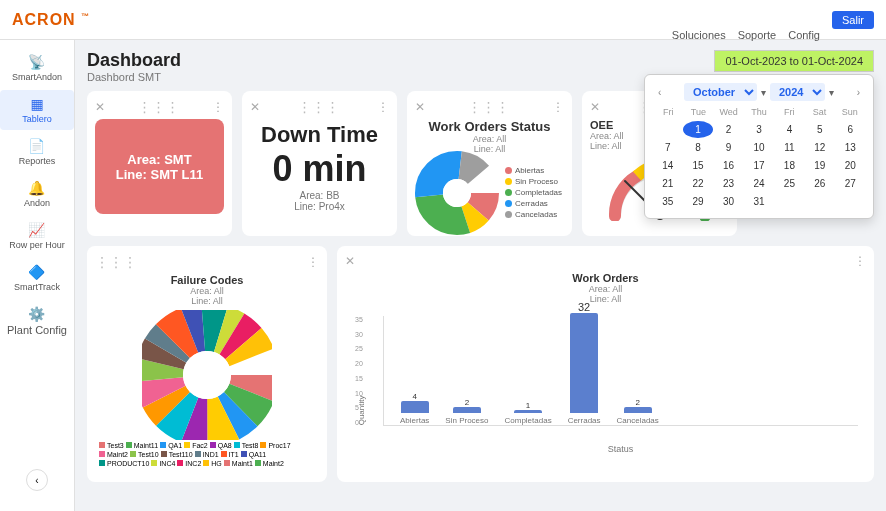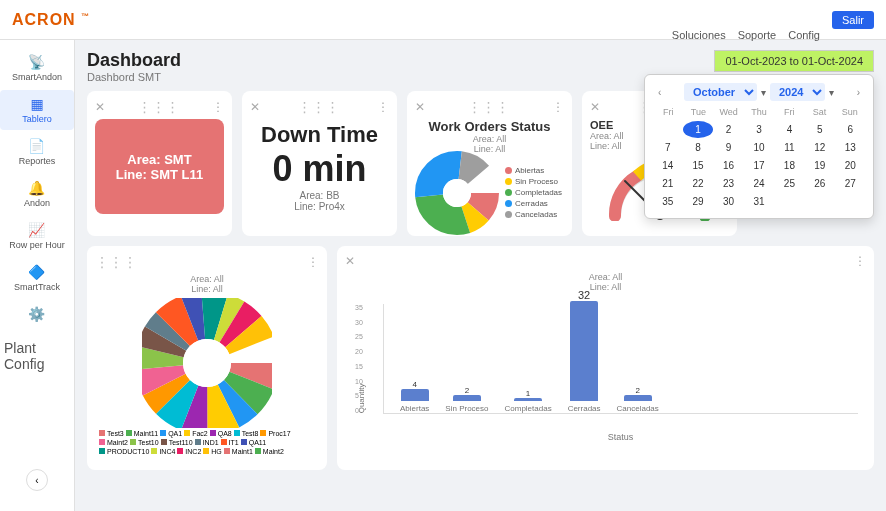--- a/index.html
+++ b/index.html
@@ -264,21 +264,21 @@
     <div class="sidebar-item">
       <span class="sidebar-icon">📈</span>
       <span style="font-size:9px;">Row per Hour</span>
     </div>
     <div class="sidebar-item">
       <span class="sidebar-icon">🔷</span>
       <span style="font-size:9px;">SmartTrack</span>
     </div>
     <div class="sidebar-item">
       <span class="sidebar-icon">⚙️</span>
-      <span style="font-size:14px;margin-top:16px;">Plant Config</span>
+      <span style="font-size:11px;">Plant Config</span>
     </div>
     <div class="sidebar-toggle">‹</div>
   </div>
 
   <div class="content">
     <div class="page-header">
       <div class="page-title">Dashboard</div>
       <div class="page-subtitle">Dashbord SMT</div>
     </div>
 
@@ -446,20 +446,21 @@
       </div>
     </div>
 
     <div class="cards-row-bottom">
 
       <div class="card card-failure">
         <div class="card-header">
           <span class="card-dots">⋮⋮⋮</span>
           <span class="card-menu">⋮</span>
         </div>
+        <div class="chart-title">Failure Codes</div>
         <div class="chart-sub">Area: All</div>
         <div class="chart-sub">Line: All</div>
         <div style="display:flex;justify-content:center;margin-top:4px;">
           <svg width="130" height="130" viewBox="0 0 130 130">
 
             <circle cx="65" cy="65" r="48" fill="none" stroke="#e57373" stroke-width="48" stroke-dasharray="18 283" stroke-dashoffset="0"></circle>
             <circle cx="65" cy="65" r="48" fill="none" stroke="#4caf50" stroke-width="48" stroke-dasharray="20 283" stroke-dashoffset="-18"></circle>
             <circle cx="65" cy="65" r="48" fill="none" stroke="#2196f3" stroke-width="48" stroke-dasharray="15 283" stroke-dashoffset="-38"></circle>
             <circle cx="65" cy="65" r="48" fill="none" stroke="#ffcc02" stroke-width="48" stroke-dasharray="22 283" stroke-dashoffset="-53"></circle>
             <circle cx="65" cy="65" r="48" fill="none" stroke="#9c27b0" stroke-width="48" stroke-dasharray="18 283" stroke-dashoffset="-75"></circle>
@@ -501,20 +502,21 @@
           <span><span style="background:#4caf50;width:6px;height:6px;display:inline-block;margin-right:2px;"></span>Maint2</span>
         </div>
       </div>
 
       <div class="card card-workorders">
         <div class="card-header">
           <span class="card-close">✕</span>
           <span style="flex:1;"></span>
           <span class="card-menu">⋮</span>
         </div>
+        <div class="chart-title">Work Orders</div>
         <div class="chart-sub">Area: All</div>
         <div class="chart-sub">Line: All</div>
 
         <div style="position:relative;padding:8px 8px 20px 38px;margin-top:4px;">
           <div style="font-size:8px;color:#777;position:absolute;left:2px;top:50%;transform:rotate(-90deg) translateX(-50%);white-space:nowrap;">Quantity</div>
 
           <div style="position:absolute;left:10px;top:8px;height:110px;display:flex;flex-direction:column;justify-content:space-between;font-size:7px;color:#999;">
             <span>35</span>
             <span>30</span>
             <span>25</span>

